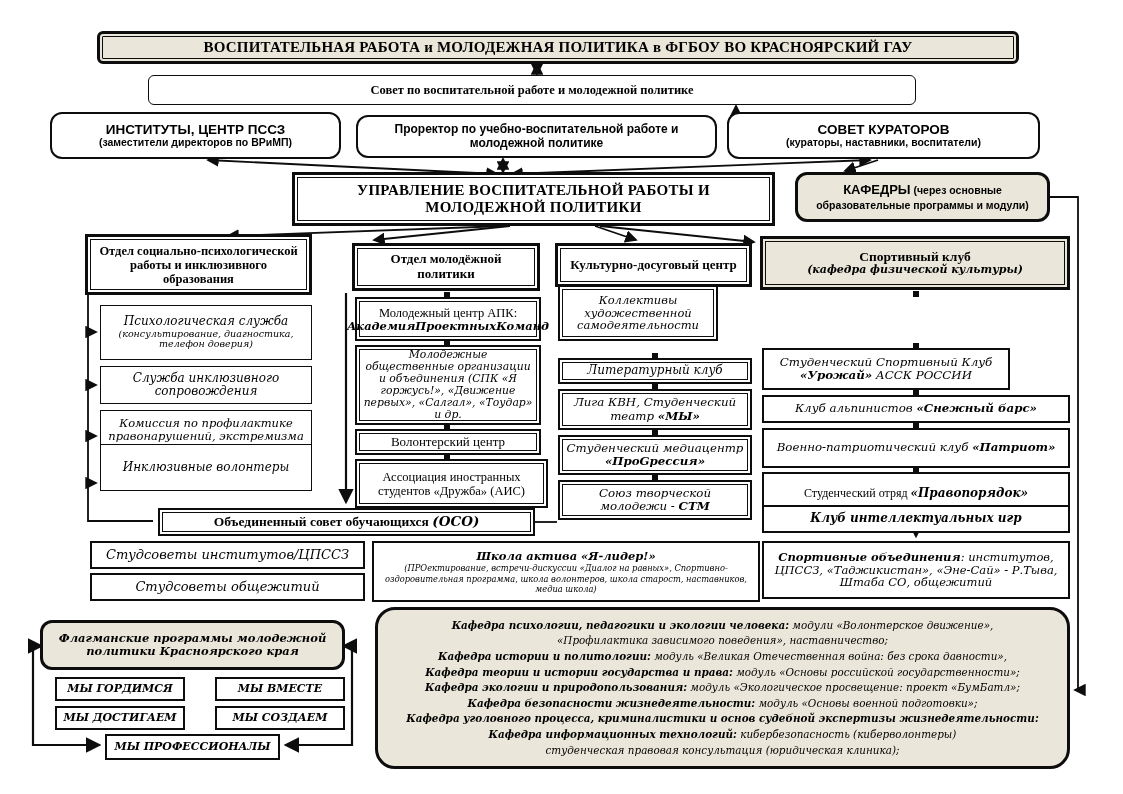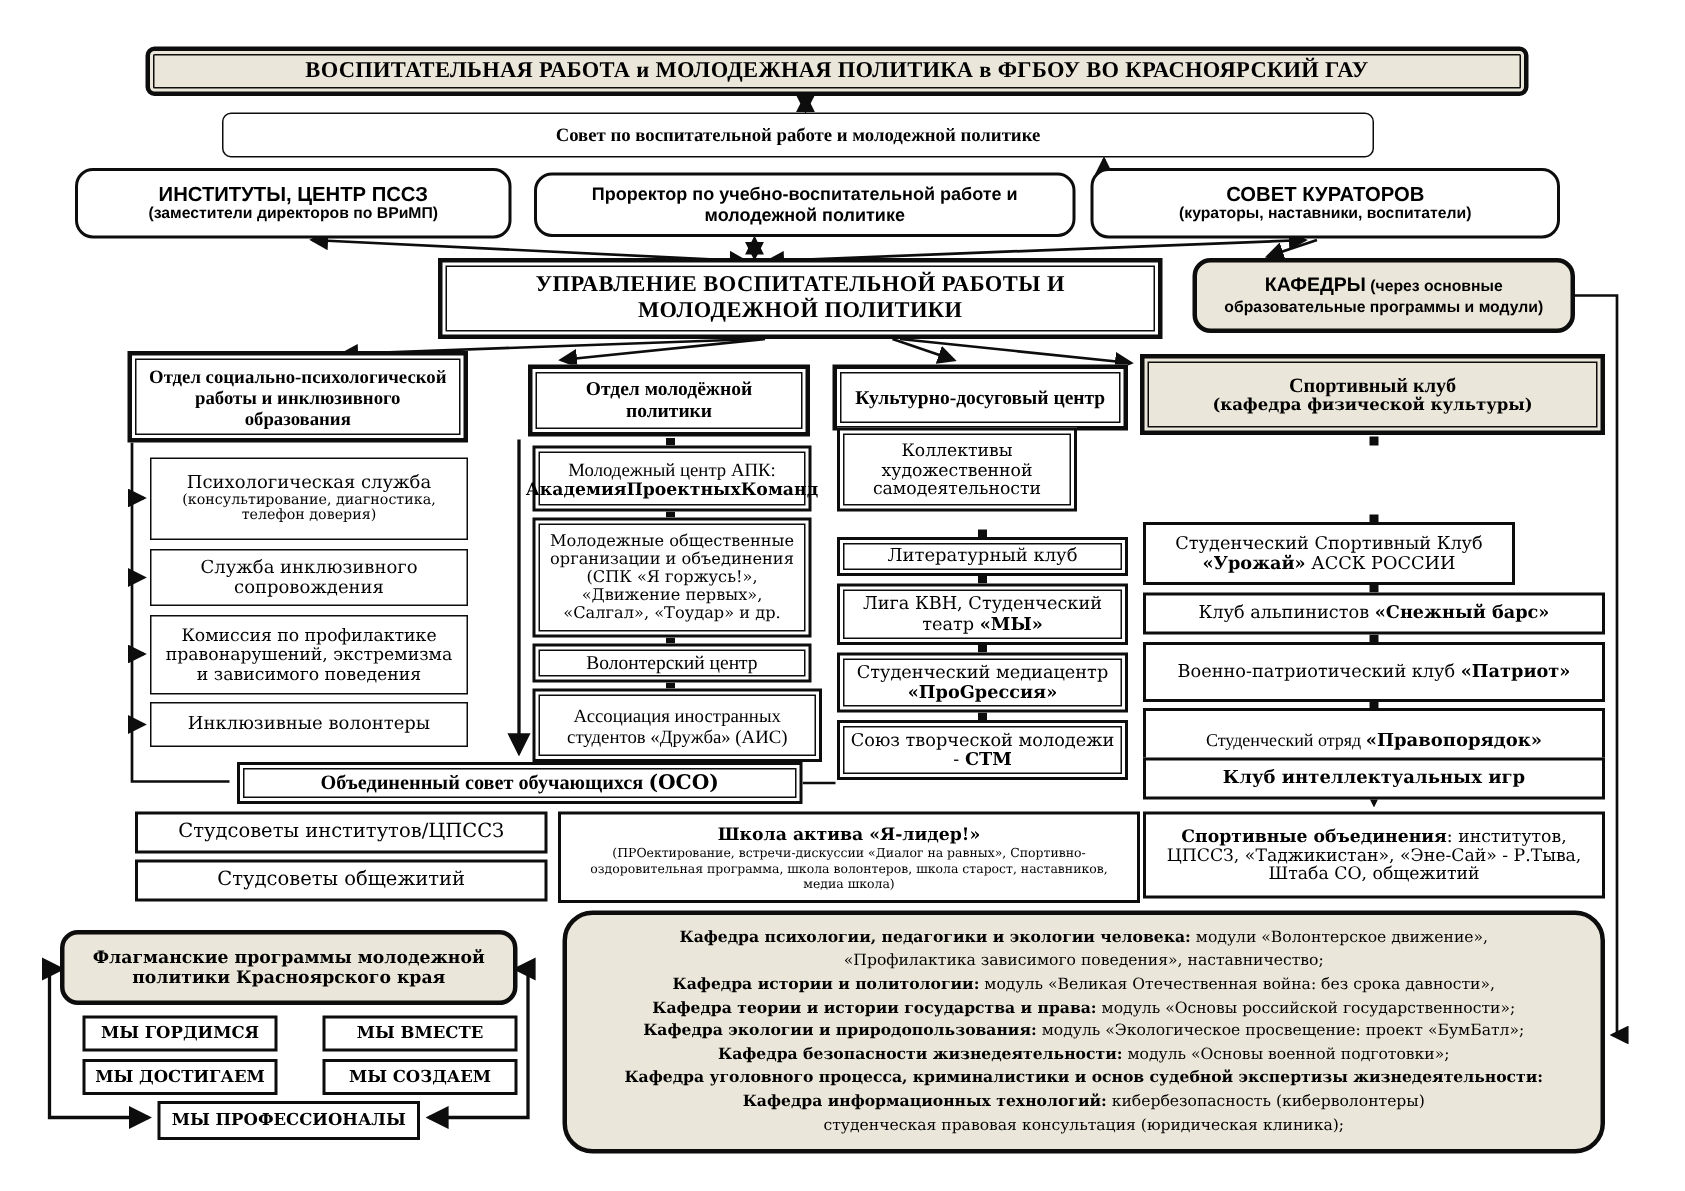--- a/index.html
+++ b/index.html
@@ -9,21 +9,21 @@
   .bx{position:absolute;box-sizing:border-box;border:2px solid #0d0d0d;background:#fff;
       display:flex;flex-direction:column;align-items:center;justify-content:center;
       text-align:center;line-height:1.12;padding:2px 6px}
   .thin{border-width:1.5px}
   .bold3{border-width:3px}
   .dbl{border-width:3px;outline:1px solid #0d0d0d;outline-offset:-6px}
   .dbl2{border-width:2px;outline:1px solid #0d0d0d;outline-offset:-5px}
   .beige{background:#eae6d9}
   .r6{border-radius:6px}.r10{border-radius:12px}.r18{border-radius:20px}
   .sans{font-family:"Liberation Sans",sans-serif}
-  .it{font-family:"DejaVu Serif",serif;}
+  .it{font-family:"DejaVu Serif",serif;font-style:italic}
   .b{font-weight:bold}
   .mline{width:100%}
 </style>
 </head>
 <body>
 
 <div class="stage">
 
   <svg class="wires" viewBox="0 0 1123 794">
     <defs>
@@ -122,21 +122,21 @@
   <div class="bx thin" style="left:100px;top:305px;width:212px;height:55px">
     <span class="it" style="font-size:12px">Психологическая служба</span>
     <span class="it" style="font-size:9.5px">(консультирование, диагностика, телефон доверия)</span>
   </div>
   <div class="bx thin" style="left:100px;top:366px;width:212px;height:38px">
     <span class="it" style="font-size:12px">Служба инклюзивного сопровождения</span>
   </div>
   <div class="bx thin" style="left:100px;top:410px;width:212px;height:53px">
     <span class="it" style="font-size:11.5px">Комиссия по профилактике правонарушений, экстремизма и зависимого поведения</span>
   </div>
-  <div class="bx thin" style="left:100px;top:468px;width:212px;height:30px">
+  <div class="bx thin" style="left:100px;top:444px;width:212px;height:47px">
     <span class="it" style="font-size:12px">Инклюзивные волонтеры</span>
   </div>
 
   <div class="bx dbl2" style="left:355px;top:297px;width:186px;height:44px">
     <span style="font-size:12.5px">Молодежный центр АПК:</span>
     <span class="it b" style="font-size:11.5px">АкадемияПроектныхКоманд</span>
   </div>
   <div class="bx dbl2" style="left:355px;top:345px;width:186px;height:80px">
     <span class="it" style="font-size:10.8px">Молодежные общественные организации и объединения (СПК «Я горжусь!», «Движение первых», «Салгал», «Тоудар» и др.</span>
   </div>

